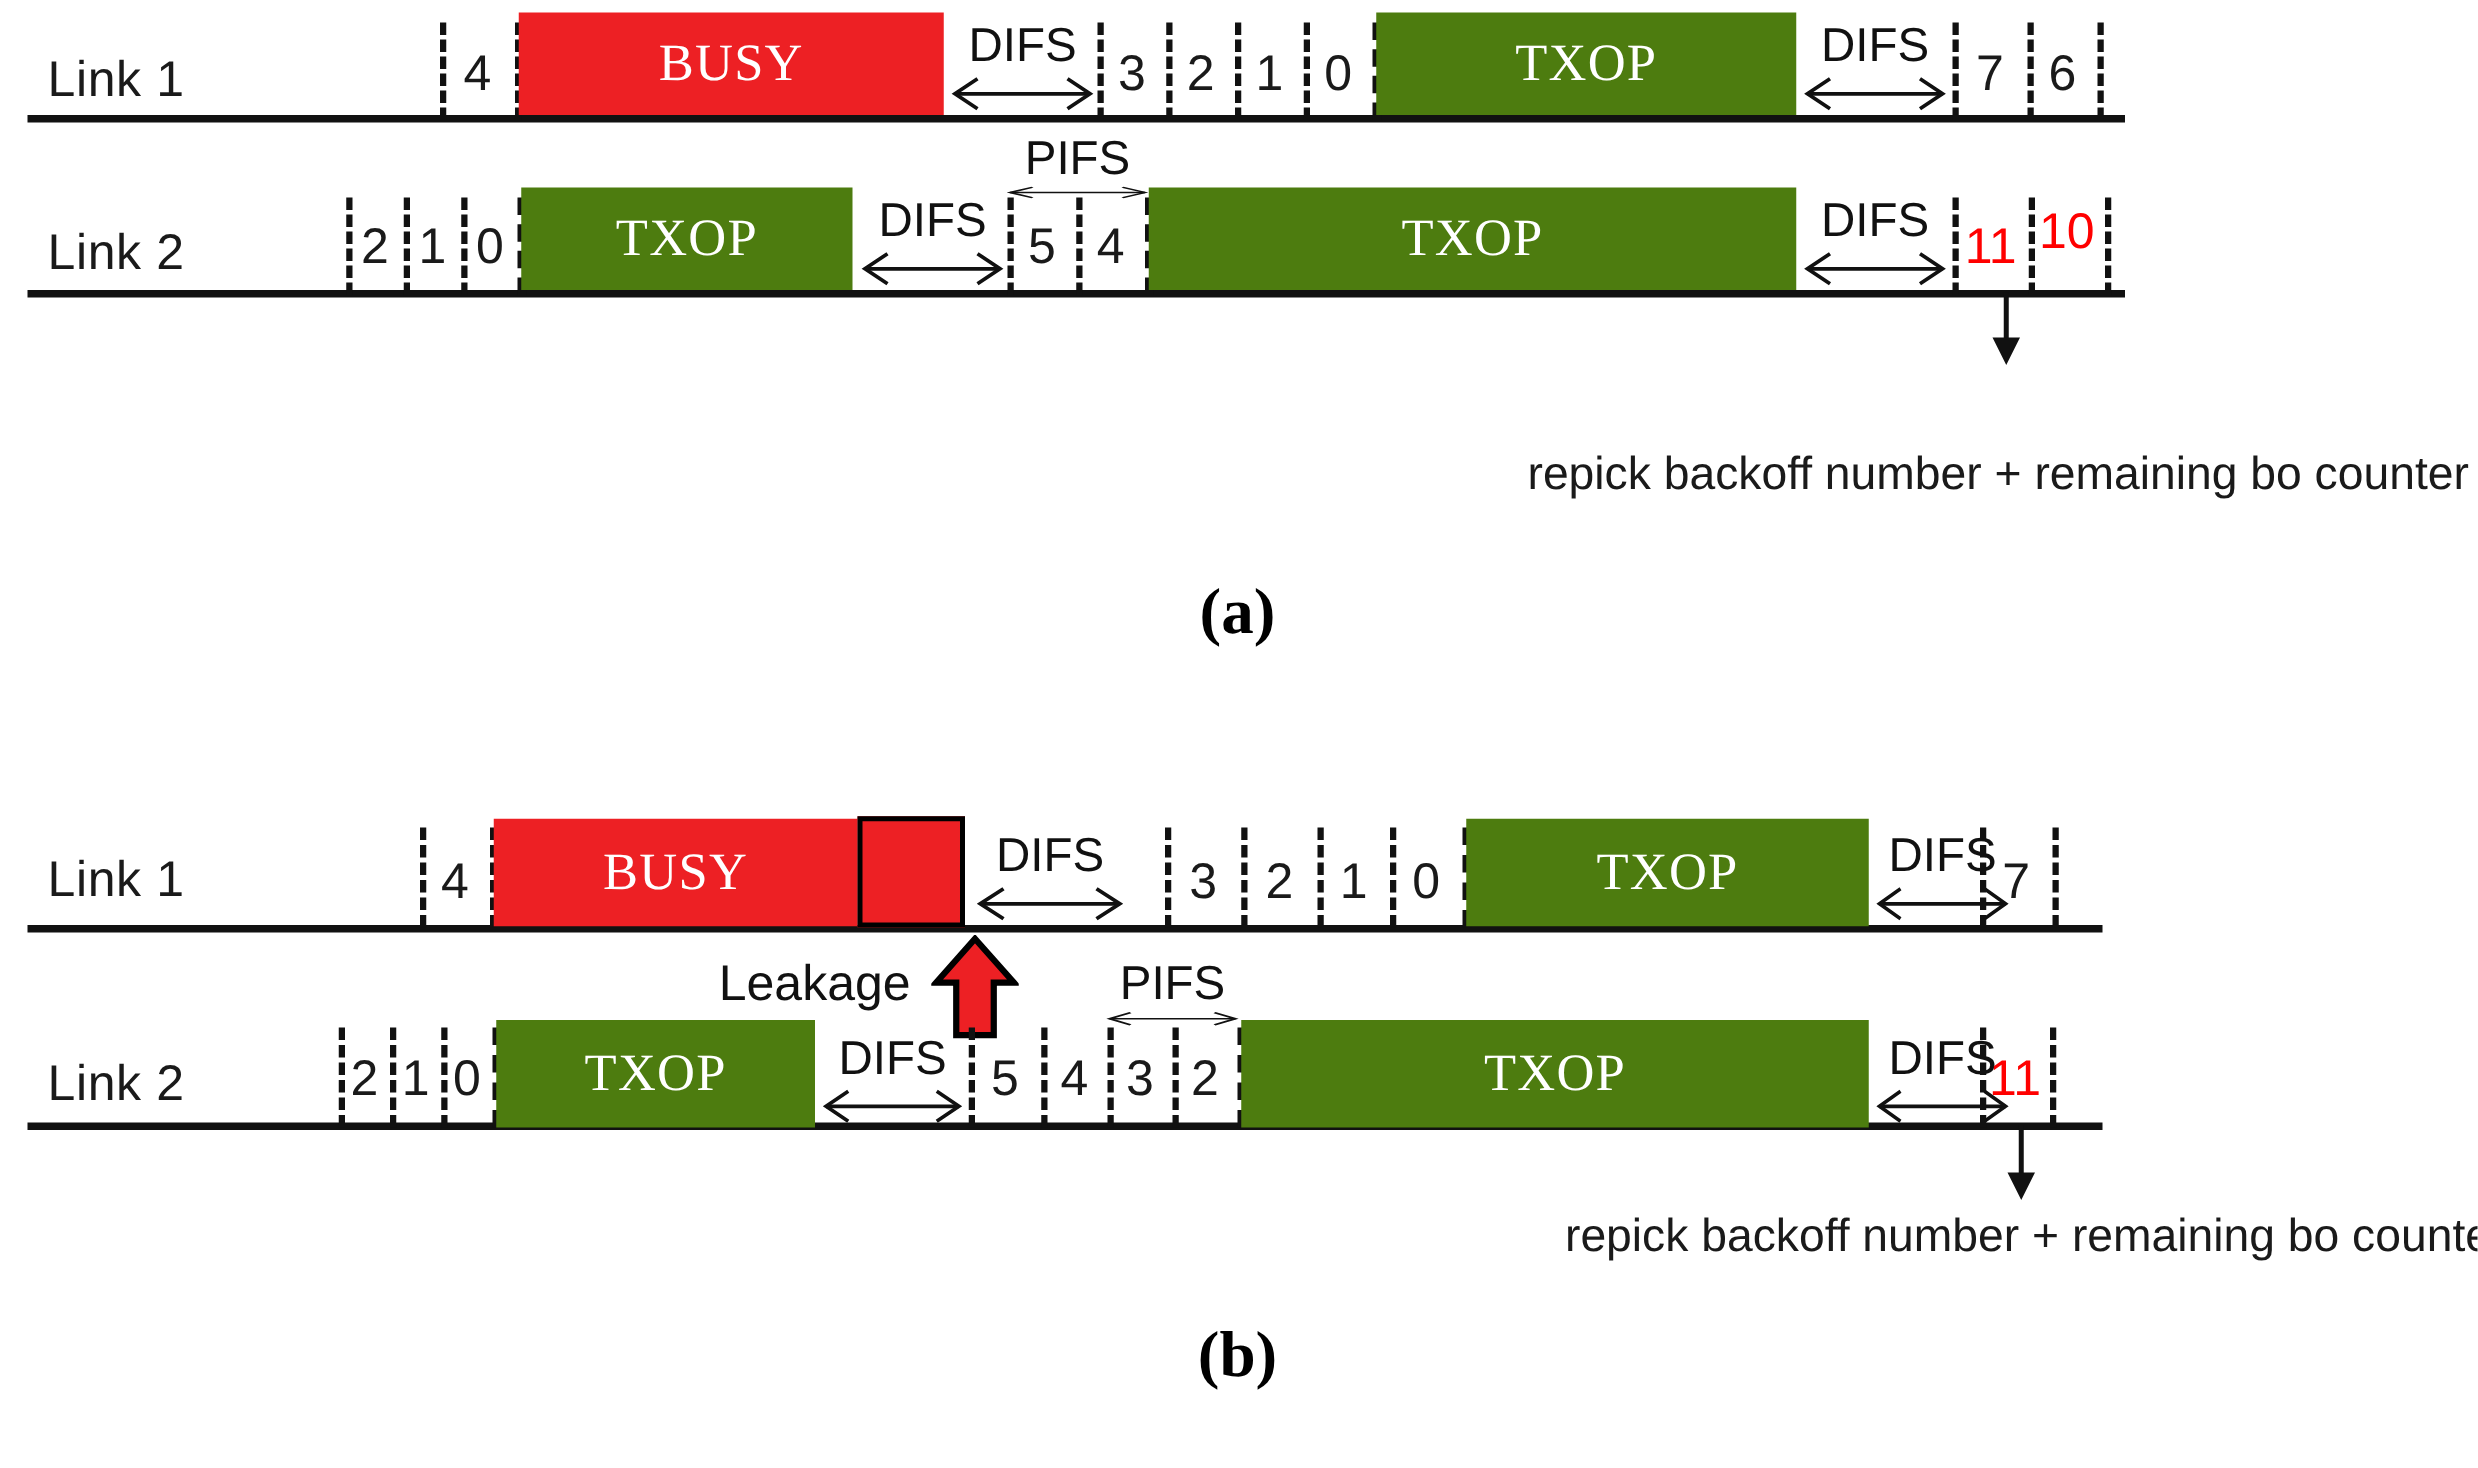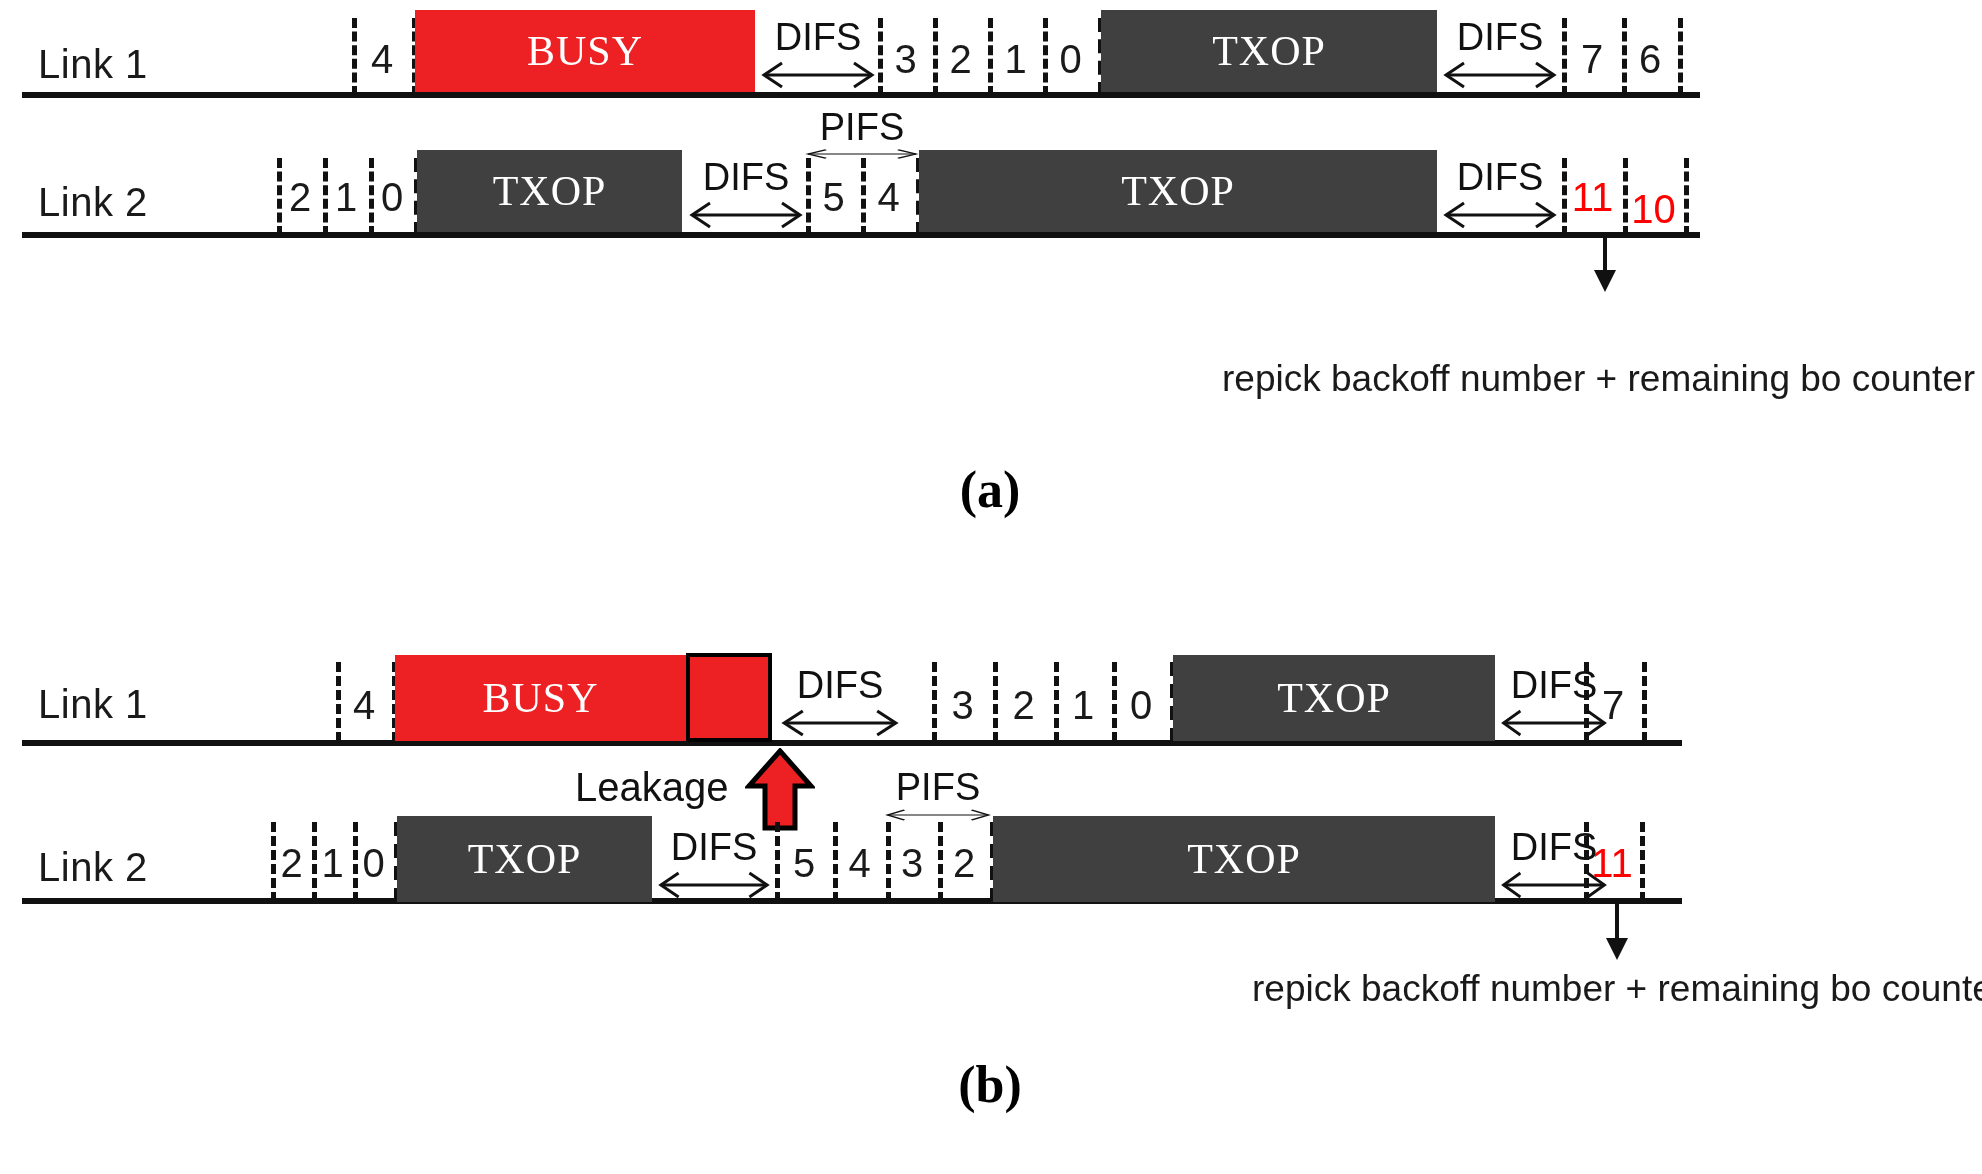--- a/index.html
+++ b/index.html
@@ -39,21 +39,21 @@
     display: flex;
     align-items: center;
     justify-content: center;
     color: #ffffff;
     font-family: "Liberation Serif", serif;
     font-size: 42px;
     letter-spacing: 1px;
     box-sizing: border-box;
   }
   .block.busy { background: #ED2024; }
-  .block.txop { background: #404040; }
+  .block.txop { background: #4d7c0f; }
   .block.leak {
     background: #ED2024;
     border: 4px solid #000000;
   }
 
   
   .slot {
     position: absolute;
     box-sizing: border-box;
     display: flex;
@@ -224,21 +224,21 @@
         <line x1="6" y1="17" x2="114" y2="17" stroke="#111" stroke-width="3"></line>
         <polyline points="24,5 6,17 24,29" fill="none" stroke="#111" stroke-width="3"></polyline>
         <polyline points="96,5 114,17 96,29" fill="none" stroke="#111" stroke-width="3"></polyline>
       </svg>
     </div>
 
     <div class="tick" style="left:1562px; top:158px; height:78px;"></div>
     <div class="tick" style="left:1623px; top:158px; height:78px;"></div>
     <div class="tick" style="left:1684px; top:158px; height:78px;"></div>
     <div class="slot red" style="left:1562px; top:168px; width:61px; height:58px;">11</div>
-    <div class="slot red" style="left:1623px; top:180px; width:61px; height:58px;">10</div>
+    <div class="slot red" style="left:1623px; top:156px; width:61px; height:58px;">10</div>
   </div>
 
   <svg class="downarrow" style="left:1588px; top:234px; width:34px; height:60px;" viewBox="0 0 34 60">
     <line x1="17" y1="0" x2="17" y2="40" stroke="#111" stroke-width="4"></line>
     <polygon points="6,36 28,36 17,58" fill="#111"></polygon>
   </svg>
   <div class="note" style="left:1222px; top:358px;">repick backoff number + remaining bo counter</div>
 
   <div class="caption" style="left:880px; top:460px; width:220px;">(a)</div>
 </div>

